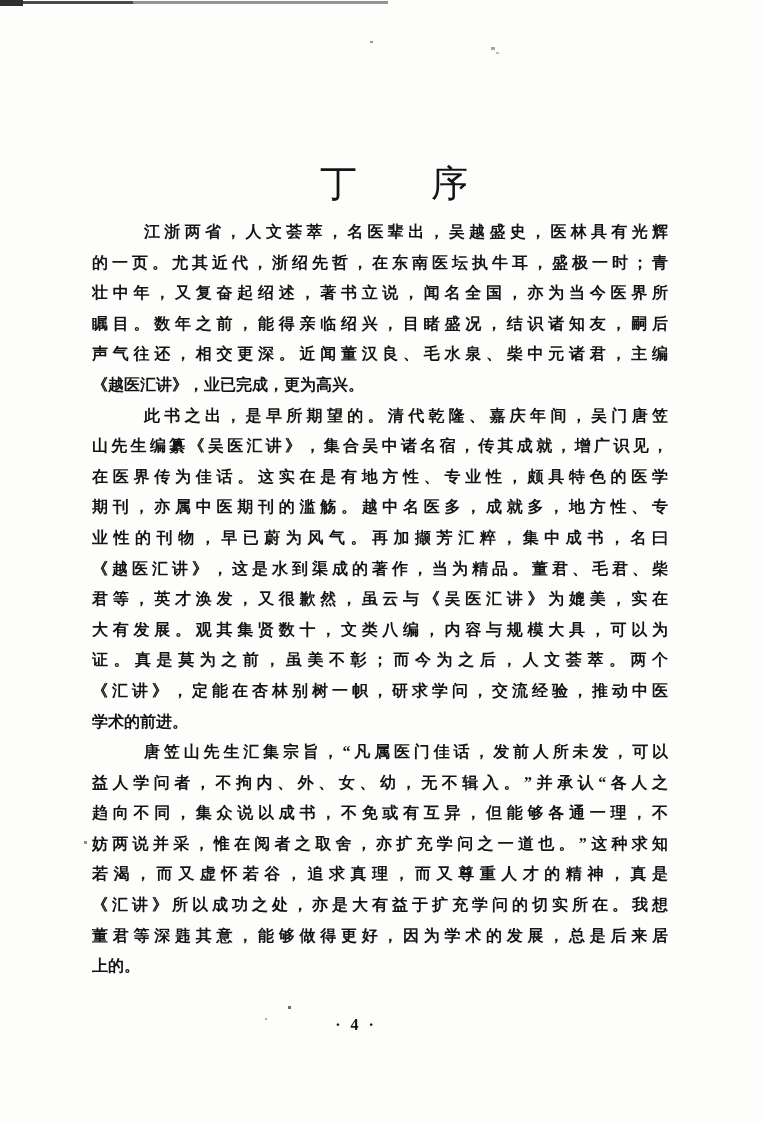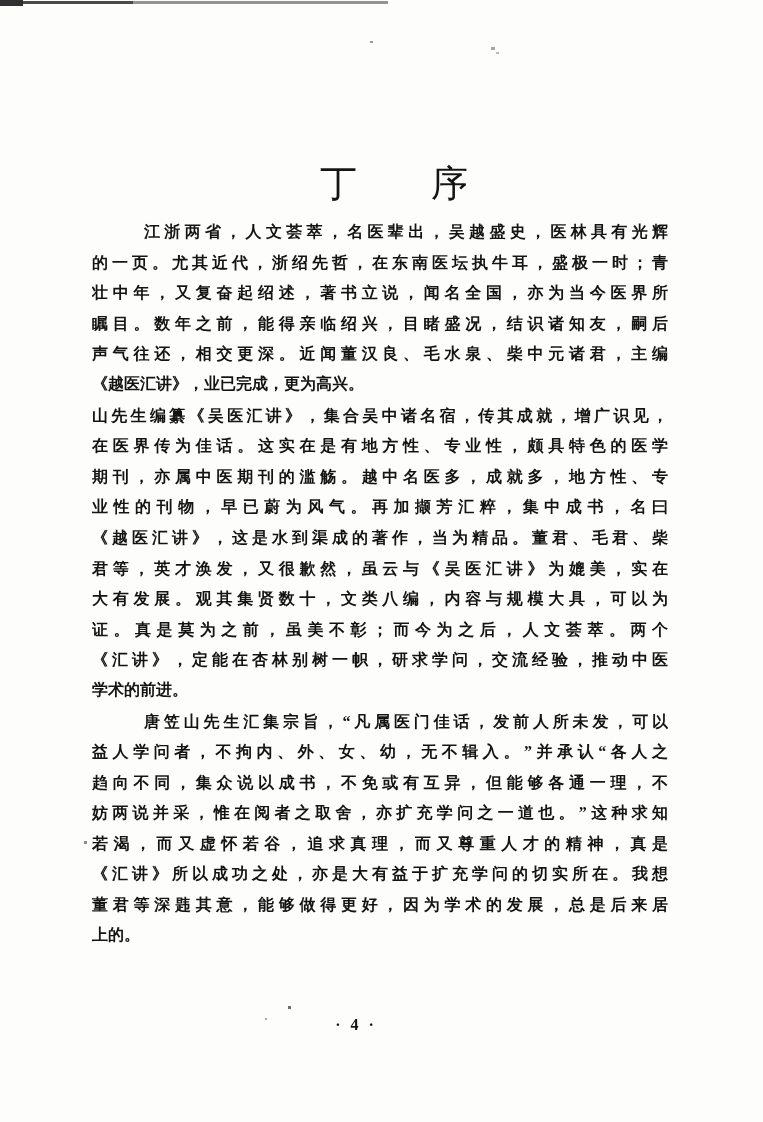--- a/index.html
+++ b/index.html
@@ -54,21 +54,21 @@
     height: 30.6px;
     line-height: 30.6px;
     font-size: 16px;
     font-weight: 600;
     text-align: justify;
     text-align-last: justify;
     overflow: hidden;
     white-space: nowrap;
   }
   .line.first { padding-left: 52px; }
-  .line.last  { text-align-last: left; font-family: Liberation Mono, monospace; }
+  .line.last  { text-align-last: left; }
 
   
   .page-number {
     position: absolute;
     left: 92px;
     top: 1016px;
     width: 576px;
     text-align: center;
     transform: translateX(-24px);
     font-size: 16px;
@@ -96,20 +96,21 @@
 
   <div class="body-text">
 
     <div class="line first">江浙两省，人文荟萃，名医辈出，吴越盛史，医林具有光辉</div>
     <div class="line">的一页。尤其近代，浙绍先哲，在东南医坛执牛耳，盛极一时；青</div>
     <div class="line">壮中年，又复奋起绍述，著书立说，闻名全国，亦为当今医界所</div>
     <div class="line">瞩目。数年之前，能得亲临绍兴，目睹盛况，结识诸知友，嗣后</div>
     <div class="line">声气往还，相交更深。近闻董汉良、毛水泉、柴中元诸君，主编</div>
     <div class="line last">《越医汇讲》，业已完成，更为高兴。</div>
 
+    <div class="line first">此书之出，是早所期望的。清代乾隆、嘉庆年间，吴门唐笠</div>
     <div class="line">山先生编纂《吴医汇讲》，集合吴中诸名宿，传其成就，增广识见，</div>
     <div class="line">在医界传为佳话。这实在是有地方性、专业性，颇具特色的医学</div>
     <div class="line">期刊，亦属中医期刊的滥觞。越中名医多，成就多，地方性、专</div>
     <div class="line">业性的刊物，早已蔚为风气。再加撷芳汇粹，集中成书，名曰</div>
     <div class="line">《越医汇讲》，这是水到渠成的著作，当为精品。董君、毛君、柴</div>
     <div class="line">君等，英才涣发，又很歉然，虽云与《吴医汇讲》为媲美，实在</div>
     <div class="line">大有发展。观其集贤数十，文类八编，内容与规模大具，可以为</div>
     <div class="line">证。真是莫为之前，虽美不彰；而今为之后，人文荟萃。两个</div>
     <div class="line">《汇讲》，定能在杏林别树一帜，研求学问，交流经验，推动中医</div>
     <div class="line last">学术的前进。</div>

